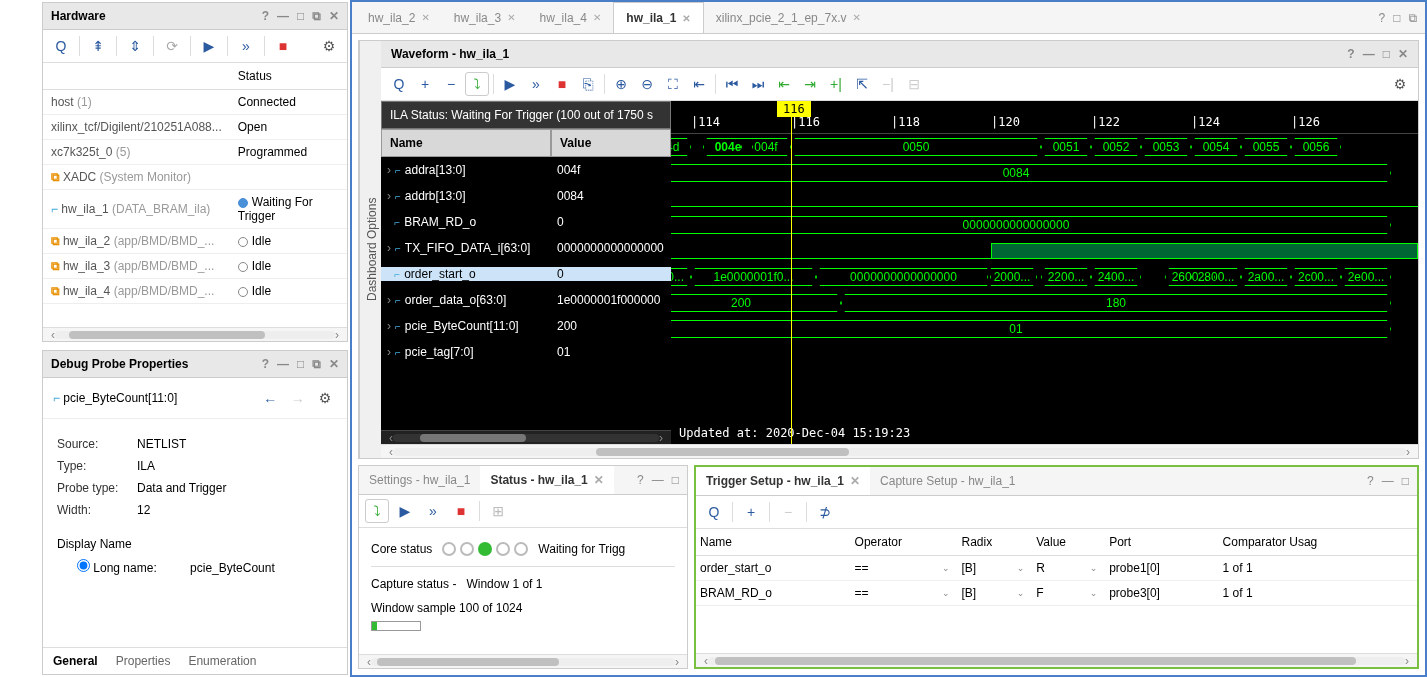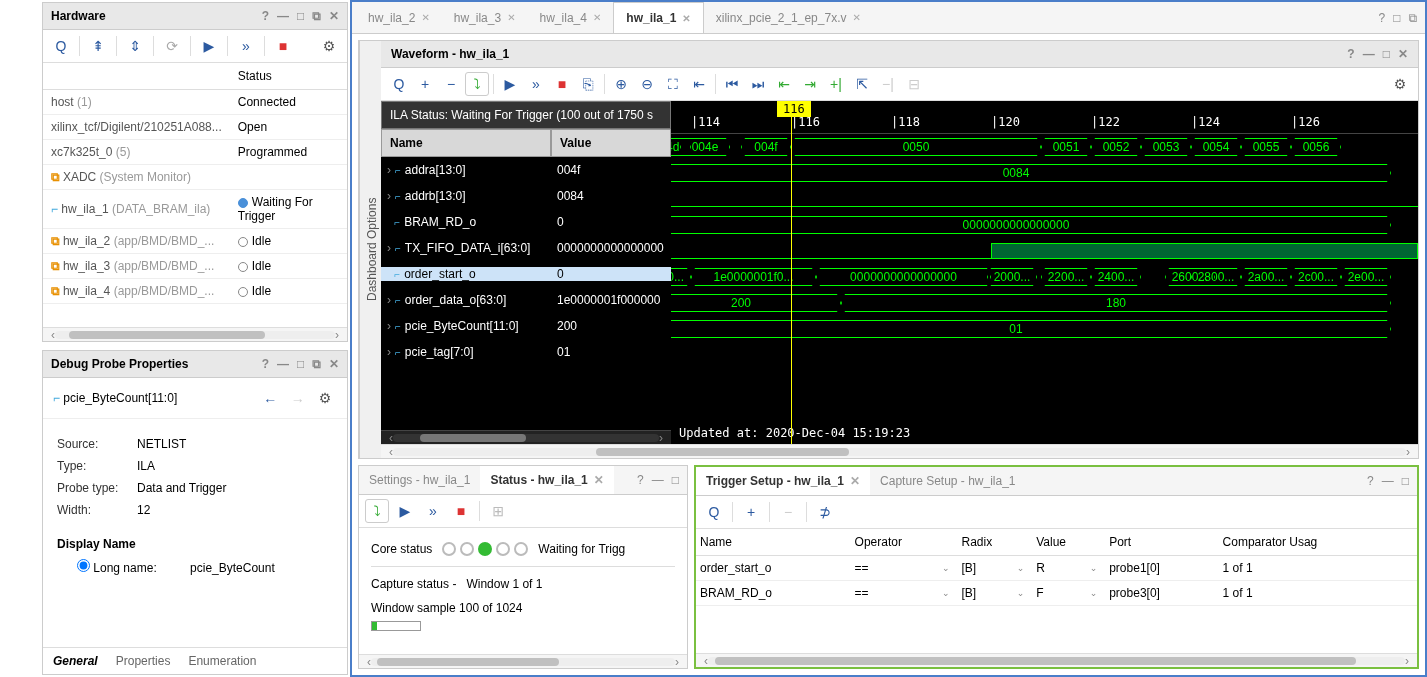--- a/index.html
+++ b/index.html
@@ -24,21 +24,21 @@
 .dot.blue { background: #4a90d9; border-color: #4a90d9; }
 .scrollbar-h { height: 14px; background: #f5f5f5; border-top: 1px solid #ddd; display: flex; align-items: center; padding: 0 8px; }
 .sb-track { flex: 1; height: 8px; background: #eee; border-radius: 4px; position: relative; }
 .sb-thumb { position: absolute; height: 8px; background: #c0c0c0; border-radius: 4px; }
 
 .props { padding: 10px 14px; flex: 1; overflow: hidden; }
 .props-row { display: flex; margin: 8px 0; }
 .props-label { width: 80px; color: #333; }
 .props-tabs { display: flex; border-top: 1px solid #ddd; padding: 6px 10px; gap: 18px; }
 .props-tabs .tab { color: #666; cursor: pointer; }
-.props-tabs .tab.active { color: #000; font-weight: bold; font-style: italic; }
+.props-tabs .tab.active { color: #000; font-weight: bold; }
 
 .editor-tabs { display: flex; background: #f5f5f5; border-bottom: 1px solid #ccc; padding-left: 4px; align-items: center; }
 .etab { padding: 8px 12px; color: #888; cursor: pointer; display: flex; align-items: center; gap: 6px; }
 .etab.active { background: #fff; color: #333; font-weight: bold; border-top: 1px solid #ccc; border-left: 1px solid #ccc; border-right: 1px solid #ccc; }
 .etab .x { color: #aaa; font-size: 10px; }
 
 .waveform-wrap { flex: 1; display: flex; border: 1px solid #ccc; margin: 6px; min-height: 0; }
 .dash-opts { width: 22px; background: #f0f0f0; writing-mode: vertical-lr; transform: rotate(180deg); text-align: center; padding: 10px 2px; color: #555; border-right: 1px solid #ccc; }
 .wave-main { flex: 1; display: flex; flex-direction: column; min-width: 0; }
 .wave-title { background: #e8e8e8; padding: 6px 10px; font-weight: bold; display: flex; justify-content: space-between; border-bottom: 1px solid #ccc; }
@@ -206,21 +206,21 @@
           </div>
           <div class="props-row">
             <span class="props-label">Probe type:</span>
             <span>Data and Trigger</span>
           </div>
           <div class="props-row">
             <span class="props-label">Width:</span>
             <span>12</span>
           </div>
         </div>
-      <div style="margin-top:20px;font-weight:bold;">Display Name</div>
+      <div style="margin-top:20px;font-weight:normal;">Display Name</div>
       <div style="margin-top:8px;padding-left:20px;">
         <input type="radio" checked="" style="">
         <span>Long name:</span>
         <span style="margin-left:30px;">pcie_ByteCount</span>
       </div>
     </div>
     <div class="props-tabs">
       <span class="tab active">General</span>
       <span class="tab">Properties</span>
       <span class="tab">Enumeration</span>
@@ -388,21 +388,21 @@
               <span class="tick" style="left: 120px;">|116</span>
               <span class="tick" style="left: 220px;">|118</span>
               <span class="tick" style="left: 320px;">|120</span>
               <span class="tick" style="left: 420px;">|122</span>
               <span class="tick" style="left: 520px;">|124</span>
               <span class="tick" style="left: 620px;">|126</span>
             </div>
           <div id="wave-rows">
               <div class="wv-row">
                 <div class="bus" style="left: -30px; width: 50px;">004d</div>
-                <div class="bus" style="left: 9px; width: 50px;">004e</div>
+                <div class="bus" style="left: 32px; width: 50px; font-weight: bold;">004e</div>
                 <div class="bus" style="left: 70px; width: 50px;">004f</div>
                 <div class="bus" style="left: 120px; width: 250px;">0050</div>
                 <div class="bus" style="left: 370px; width: 50px;">0051</div>
                 <div class="bus" style="left: 420px; width: 50px;">0052</div>
                 <div class="bus" style="left: 470px; width: 50px;">0053</div>
                 <div class="bus" style="left: 520px; width: 50px;">0054</div>
                 <div class="bus" style="left: 570px; width: 50px;">0055</div>
                 <div class="bus" style="left: 620px; width: 50px;">0056</div>
               </div>
               <div class="wv-row">

